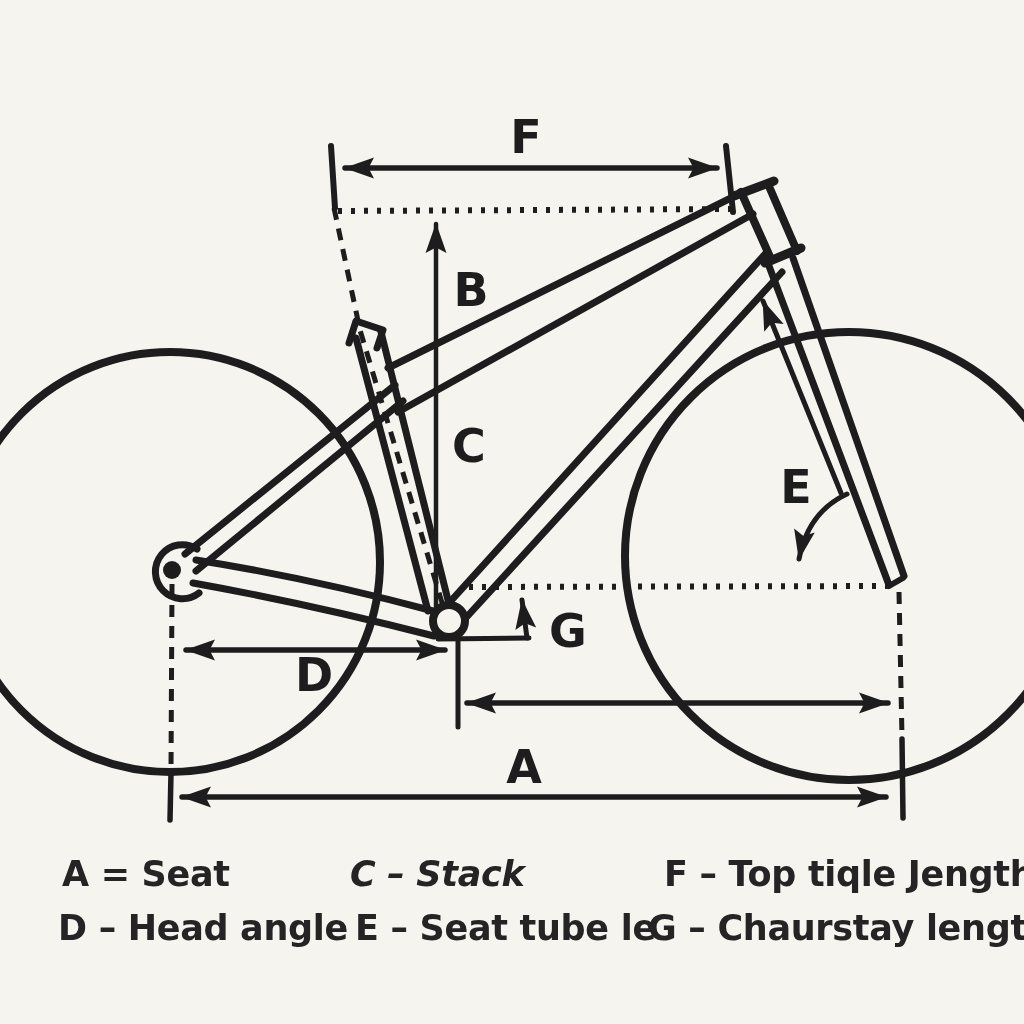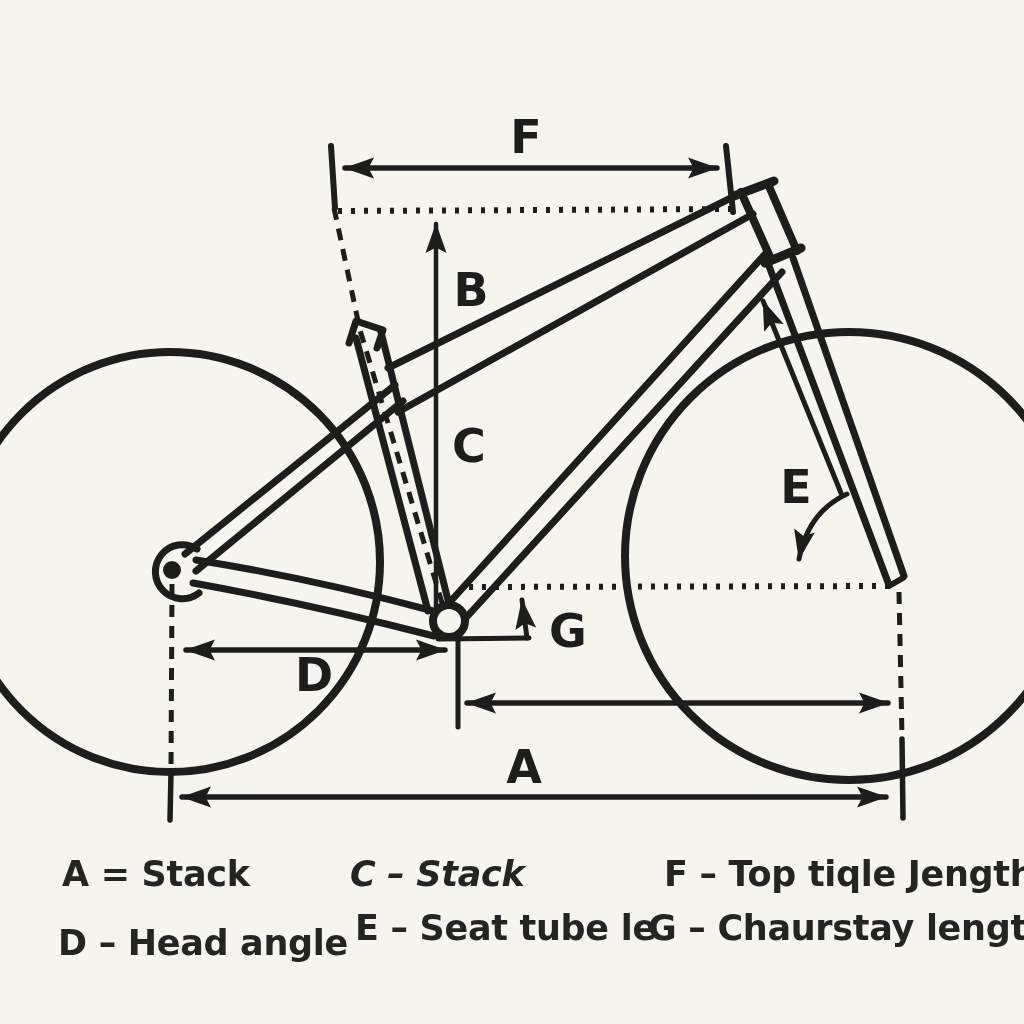--- a/index.html
+++ b/index.html
@@ -37,21 +37,21 @@
   .legend-item{
     position:absolute;
     color:var(--legend_text);
     font-family:"DejaVu Sans",sans-serif;
     font-weight:700;font-size:35px;
     letter-spacing:-0.3px;white-space:nowrap;line-height:1.2;
   }
   .li-a{left:62px;top:853px;}
   .li-c{left:350px;top:853px;font-style:italic;}
   .li-f{left:648px;top:853px;margin-left:16px;}
-  .li-d{left:58px;top:907px;margin-top:15px;}
+  .li-d{left:58px;top:907px;}
   .li-e{left:355px;top:907px;text-align:center;}
   .li-g{left:648px;top:907px;}
 </style>
 </head>
 <body>
 
 <div class="stage">
   <svg width="1024" height="1024" viewBox="0 0 1024 1024">
     <defs>
       <marker id="ah" orient="auto-start-reverse" markerUnits="userSpaceOnUse" markerWidth="40" markerHeight="26" viewBox="-34 -13 40 26" refX="0" refY="0">
@@ -112,19 +112,19 @@
     <line class="stroke w55" x1="467" y1="703" x2="888" y2="703" marker-start="url(#ah)" marker-end="url(#ah)"></line>
 
     <line class="stroke w55" x1="182" y1="797" x2="886" y2="797" marker-start="url(#ah)" marker-end="url(#ah)"></line>
     <text class="dim-label" x="524" y="783">A</text>
 
     <line class="stroke w5" x1="841" y1="493" x2="763" y2="301" marker-end="url(#ah)"></line>
     <path class="stroke w5" d="M 847,494 Q 808,512 799,559" marker-end="url(#ah)"></path>
     <text class="dim-label" x="796" y="503">E</text>
   </svg>
 
-  <div class="legend-item li-a">A = Stack</div>
+  <div class="legend-item li-a">A = Seat</div>
   <div class="legend-item li-c">C – Stack</div>
   <div class="legend-item li-f">F – Top tiqle Jength</div>
   <div class="legend-item li-d">D – Head angle</div>
   <div class="legend-item li-e">E – Seat tube le</div>
   <div class="legend-item li-g">G – Chaurstay length</div>
 </div>
 
 </body></html>

